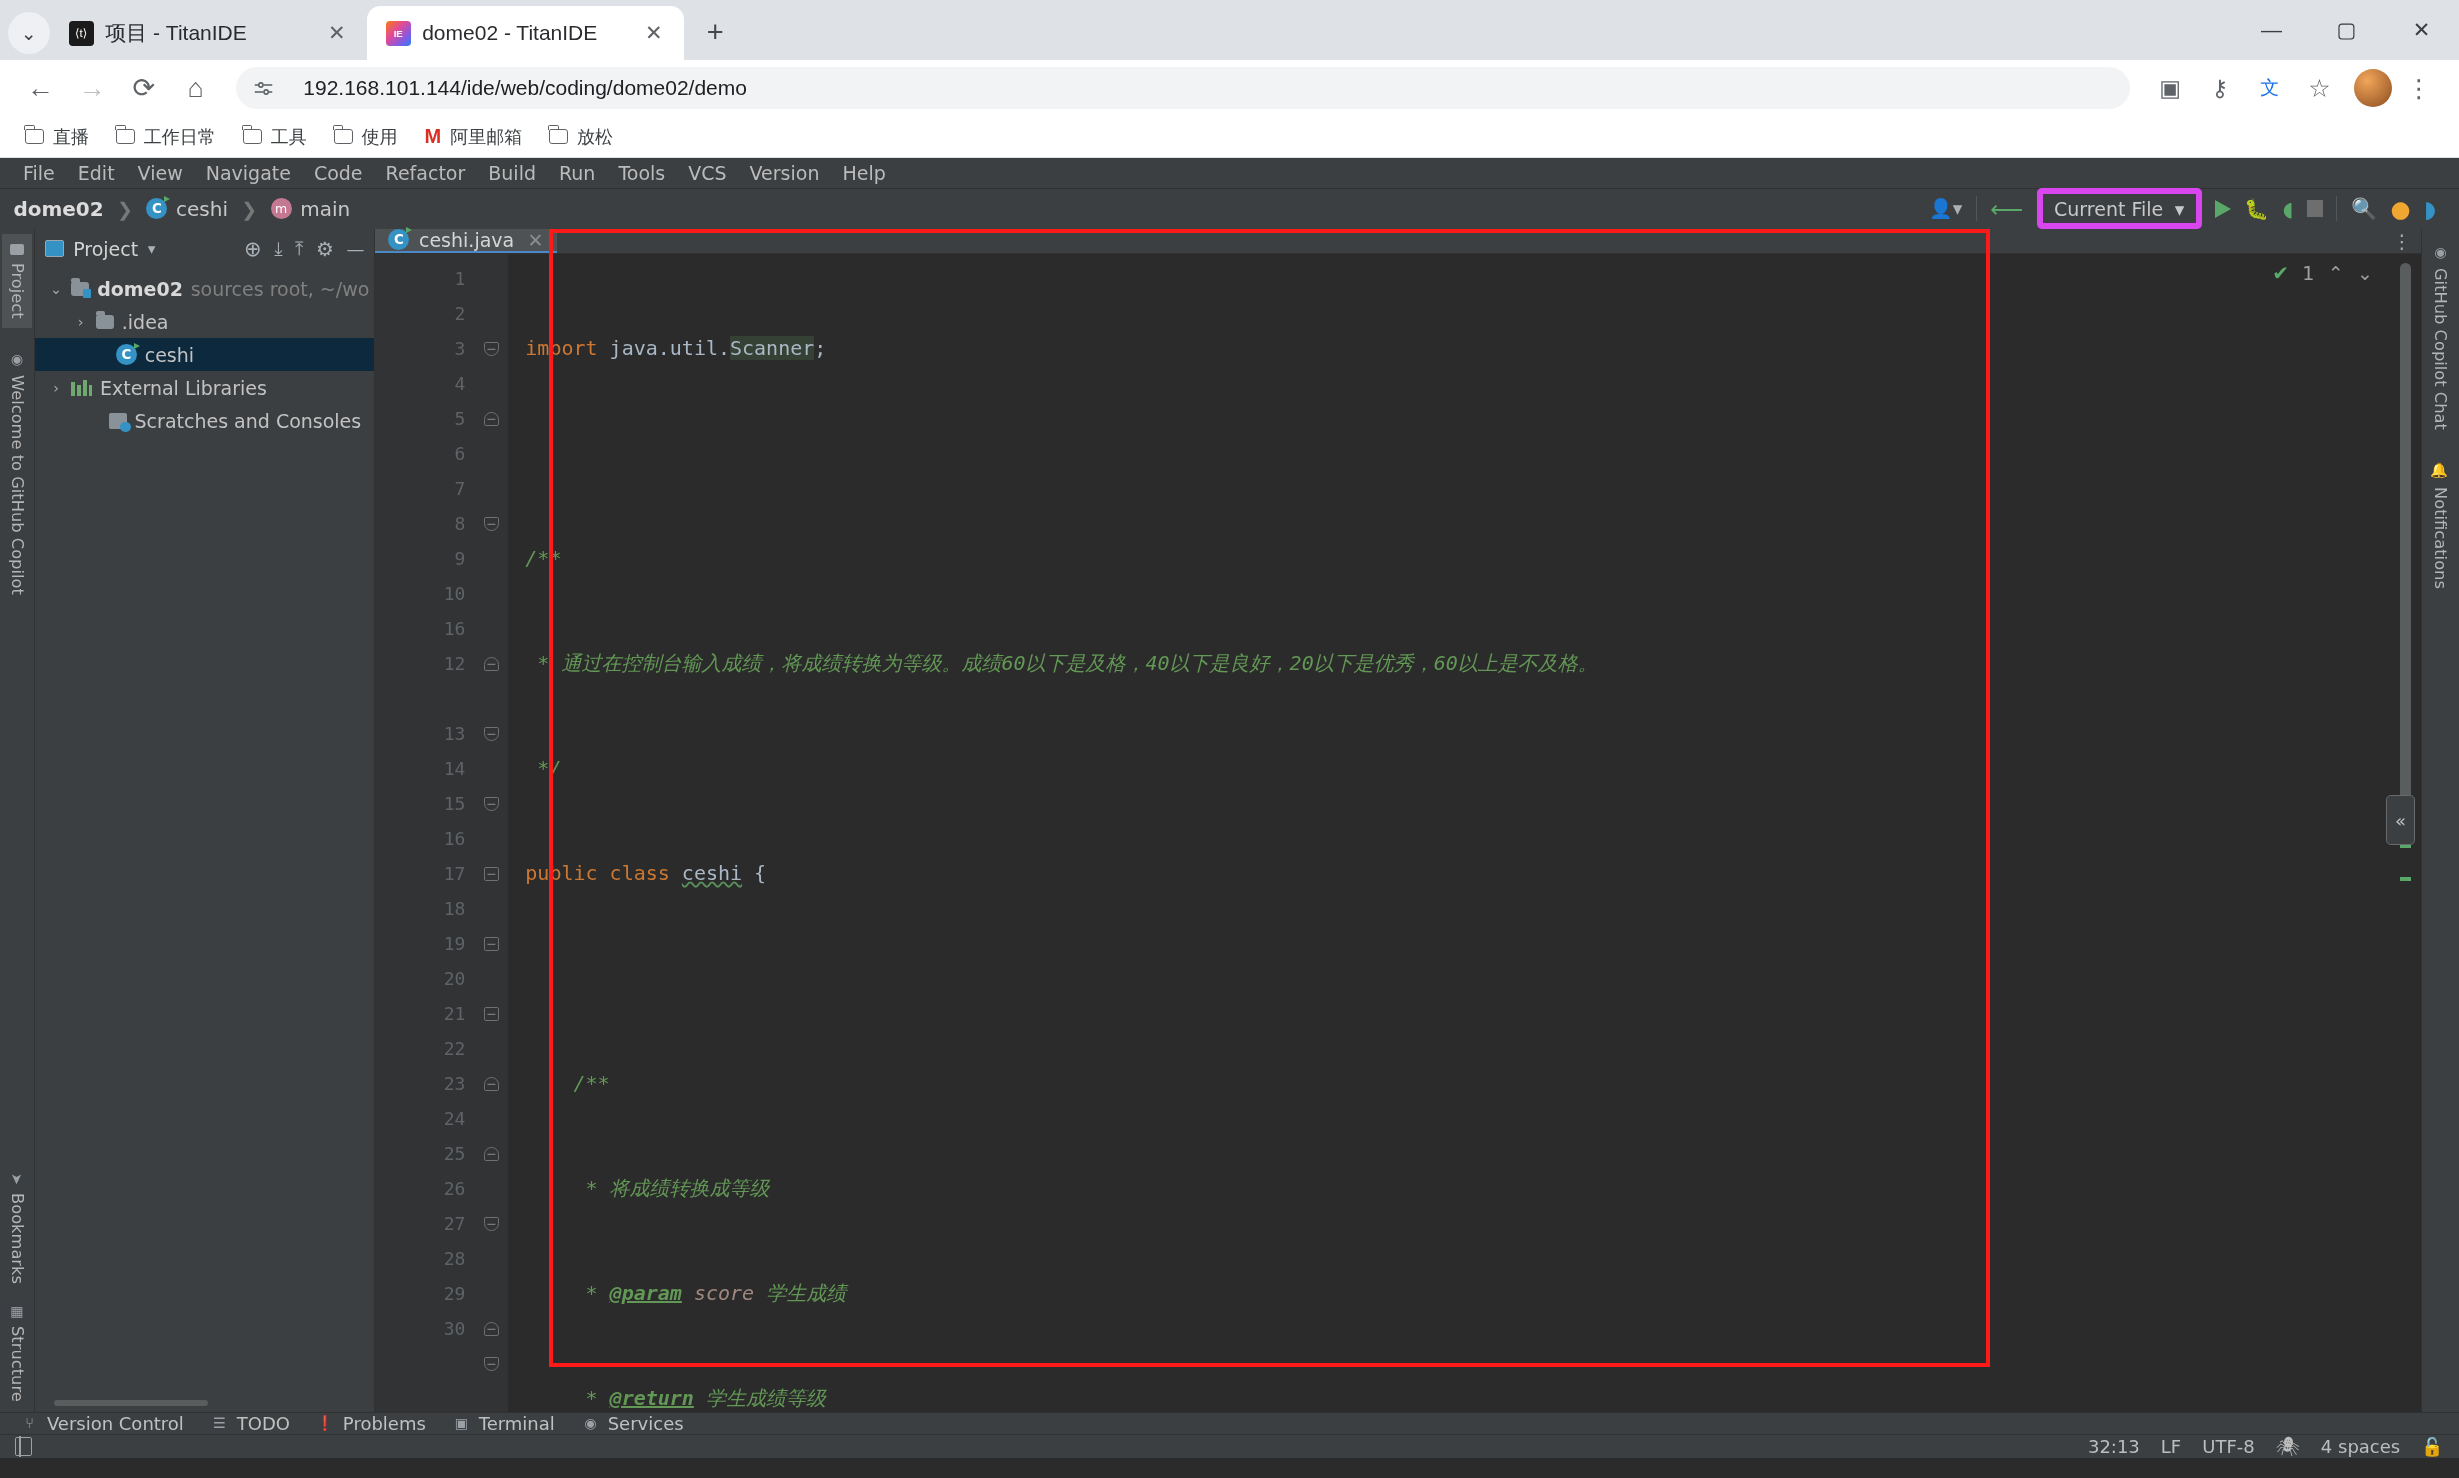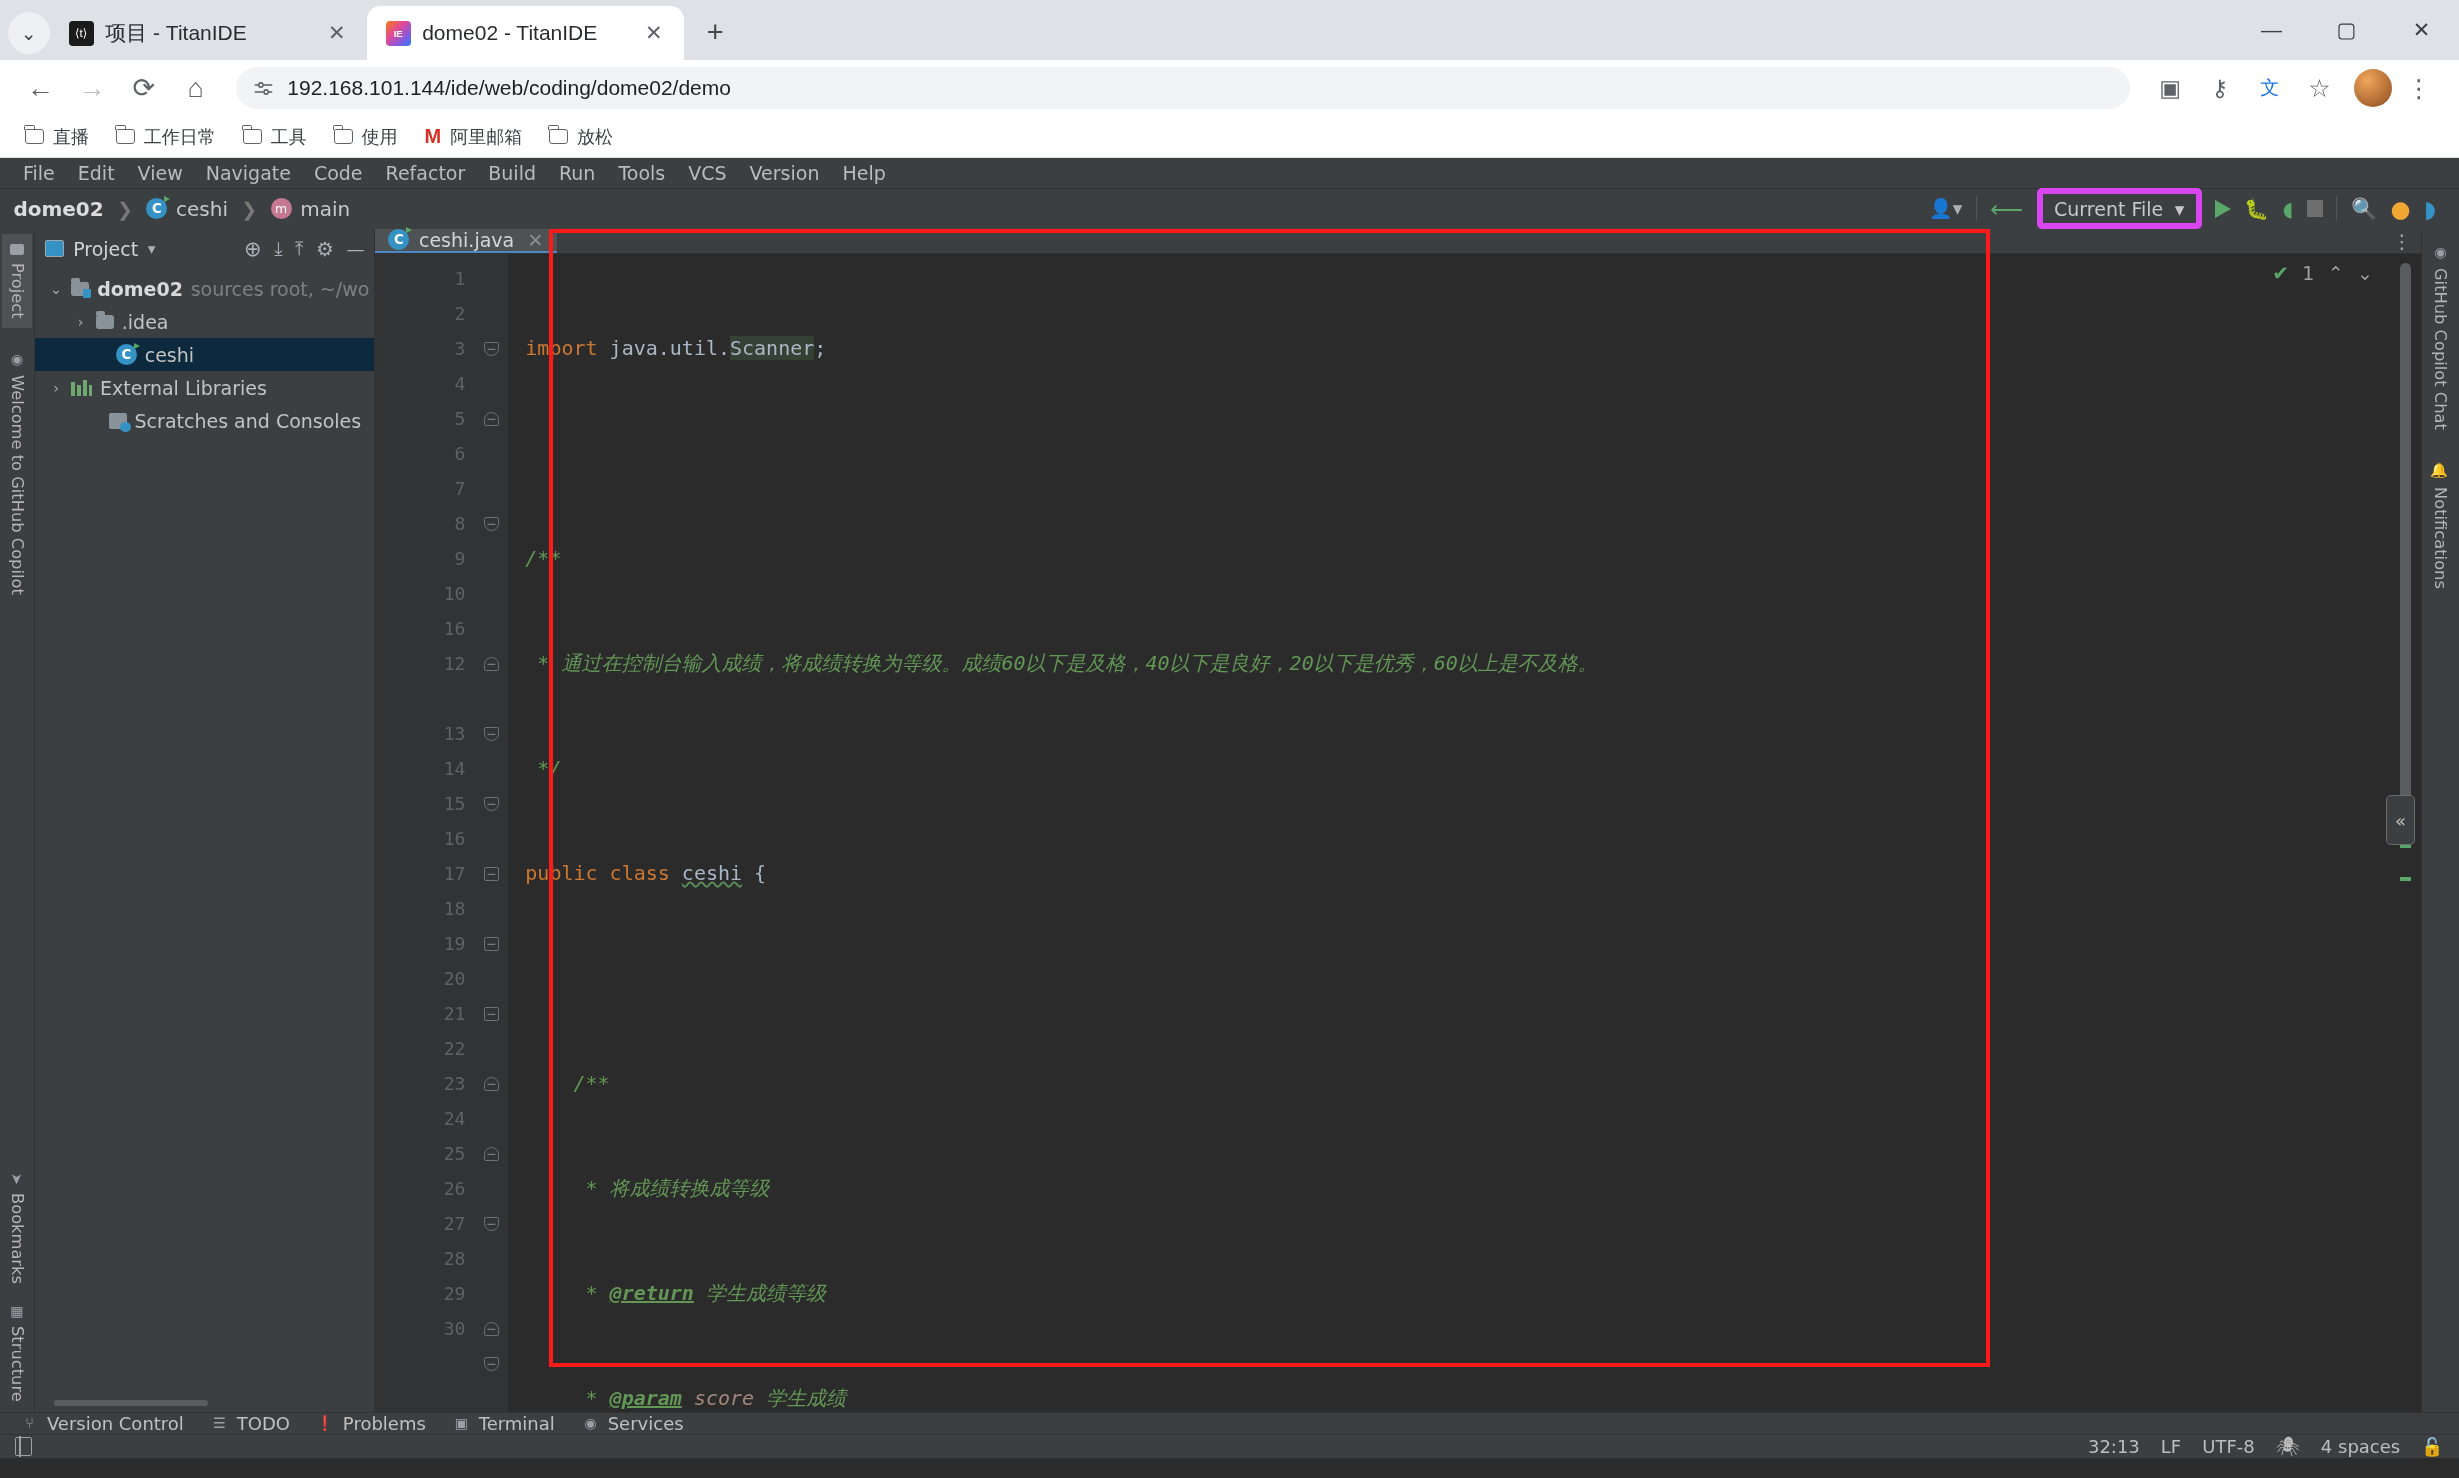--- a/index.html
+++ b/index.html
@@ -106,21 +106,21 @@
     cursor: pointer;
   }
   .nav-btn.disabled { color: #bdc1c6; }
   .omnibox {
     flex: 1 1 auto;
     height: 42px;
     background: #f1f3f4;
     border-radius: 21px;
     display: flex;
     align-items: center;
-    gap: 13px;
+    gap: 29px;
     padding: 0 17.3px;
     margin: 0 11.5px;
     cursor: text;
   }
   .omnibox-url { font-size: 21px; color: #202124; }
   .tb-right { display: flex; align-items: center; gap: 3.8px; }
   .avatar-btn {
     width: 38px; height: 38px; border-radius: 50%;
     background: radial-gradient(circle at 35% 30%, #f2a65a, #8a4b1f);
     margin-left: 7.7px;
@@ -855,22 +855,22 @@
         <div class="code">
           <div class="cline"><span class="kw">import</span> java.util.<span class="hl-scanner">Scanner</span>;</div>
           <div class="cline"></div>
           <div class="cline"><span class="cmt">/**</span></div>
           <div class="cline"><span class="cmt"> * 通过在控制台输入成绩，将成绩转换为等级。成绩60以下是及格，40以下是良好，20以下是优秀，60以上是不及格。</span></div>
           <div class="cline"><span class="cmt"> */</span></div>
           <div class="cline"><span class="kw">public class</span> <span class="cls-und">ceshi</span> {</div>
           <div class="cline"></div>
           <div class="cline"><span class="cmt">    /**</span></div>
           <div class="cline"><span class="cmt">     * 将成绩转换成等级</span></div>
+          <div class="cline"><span class="cmt">     * </span><span class="tag">@param</span><span class="pname"> score </span><span class="cmt">学生成绩</span></div>
           <div class="cline"><span class="cmt">     * </span><span class="tag">@return</span><span class="cmt"> 学生成绩等级</span></div>
-          <div class="cline"><span class="cmt">     * </span><span class="tag">@param</span><span class="pname"> score </span><span class="cmt">学生成绩</span></div>
           
           
           
           
           
           
           
           
           
           

